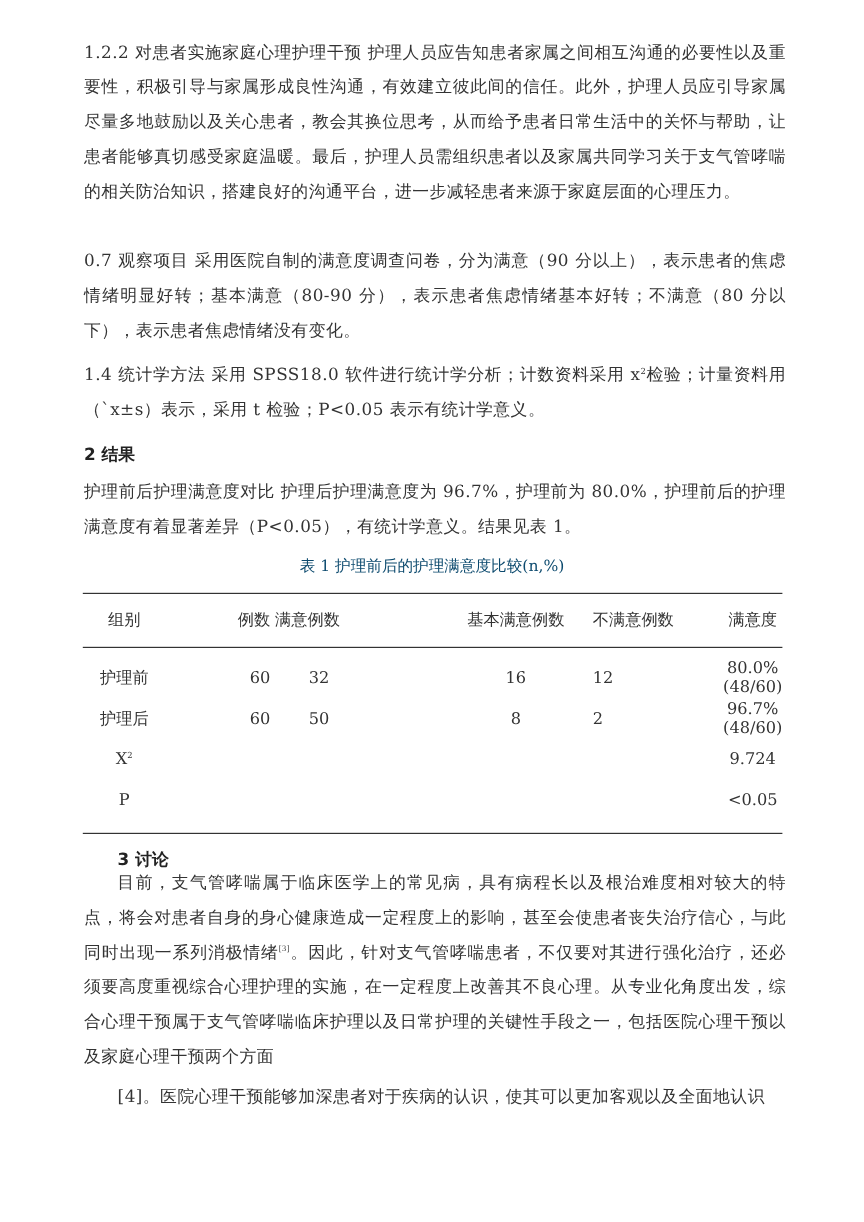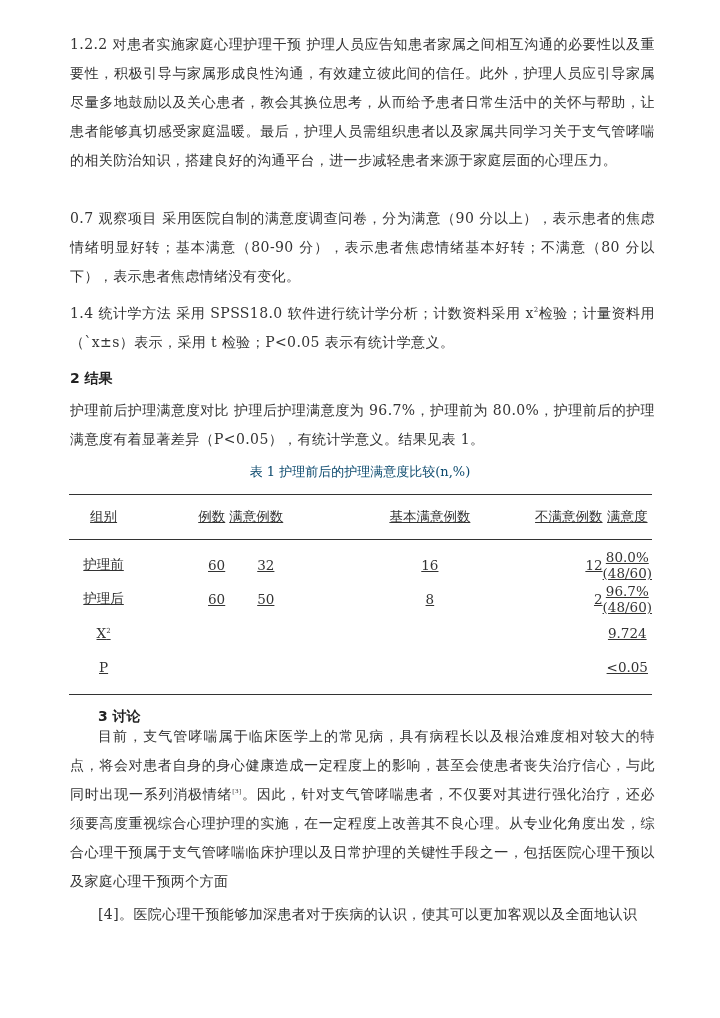--- a/index.html
+++ b/index.html
@@ -27,28 +27,28 @@
     position: absolute; left: 0; width: 720px; top: 463px;
     text-align: center; font-size: 13px; color: #0c4a6e;
   }
   .table-wrap { position: absolute; left: 69px; top: 494px; width: 583px; }
   .rule { height: 0; border-top: 1.5px solid #333; width: 100%; }
   .rule.mid { border-top-width: 1.5px; }
   table.data {
     width: 100%; border-collapse: collapse; font-size: 13.5px; color: #333;
   }
   table.data td, table.data th {
-    font-weight: normal; padding: 0; height: 34px; vertical-align: middle; text-decoration: underline;
+    font-weight: normal; padding: 0; height: 34px; vertical-align: middle;
   }
   table.data thead th { height: 44px; }
   .c0 { width: 70px; text-align: center; }
   .c1 { width: 75px; text-align: right; padding-left: 8px !important; }
   .c2 { width: 110px; text-align: left; }
   .c3 { width: 130px; text-align: center; }
-  .c4 { width: 110px; text-align: right; }
+  .c4 { width: 110px; text-align: left; }
   .c5 { text-align: center; }
   thead .c2 { padding-left: 4px !important; }
   tbody .c2 { padding-left: 32px !important; }
   thead .c1 { padding-left: 6px !important; }
   tbody .c1 { padding-left: 13px !important; }
   tbody tr:first-child td { padding-top: 8px; }
 </style>
 </head>
 <body>
 

